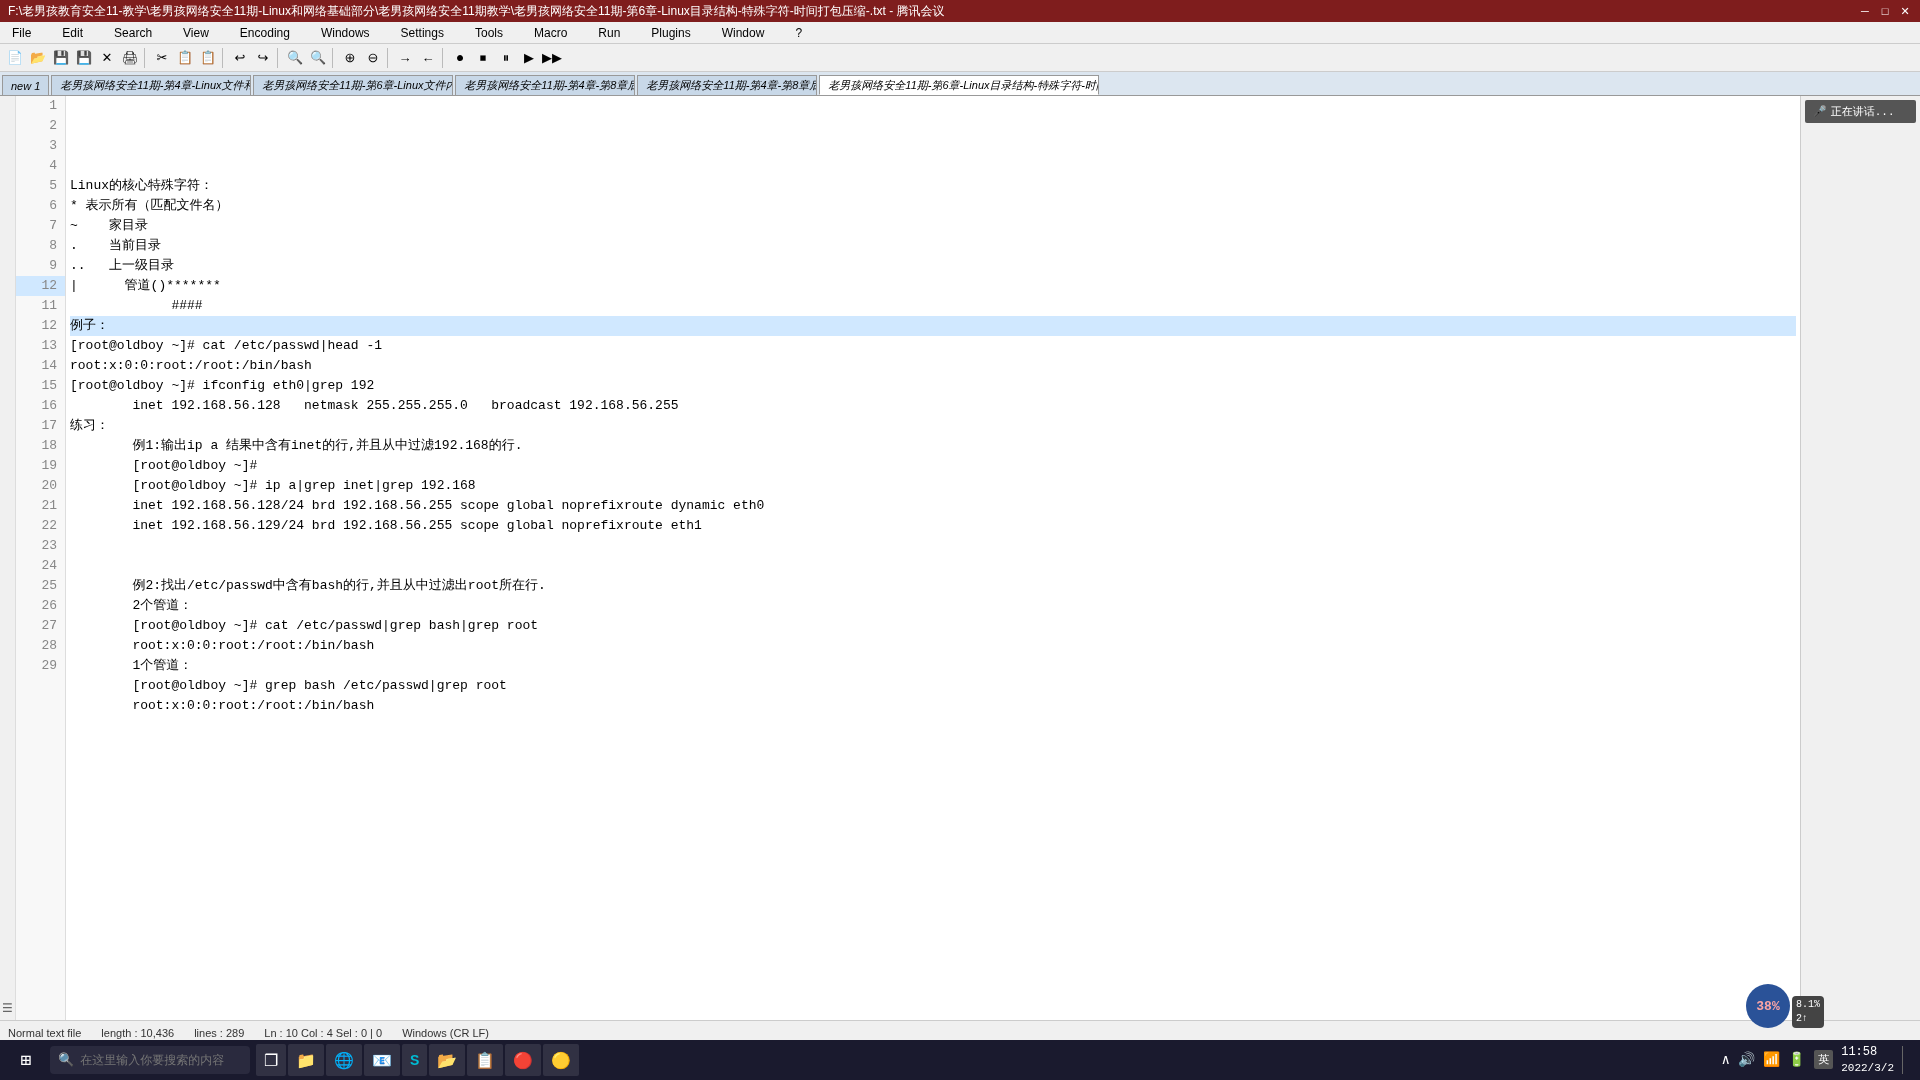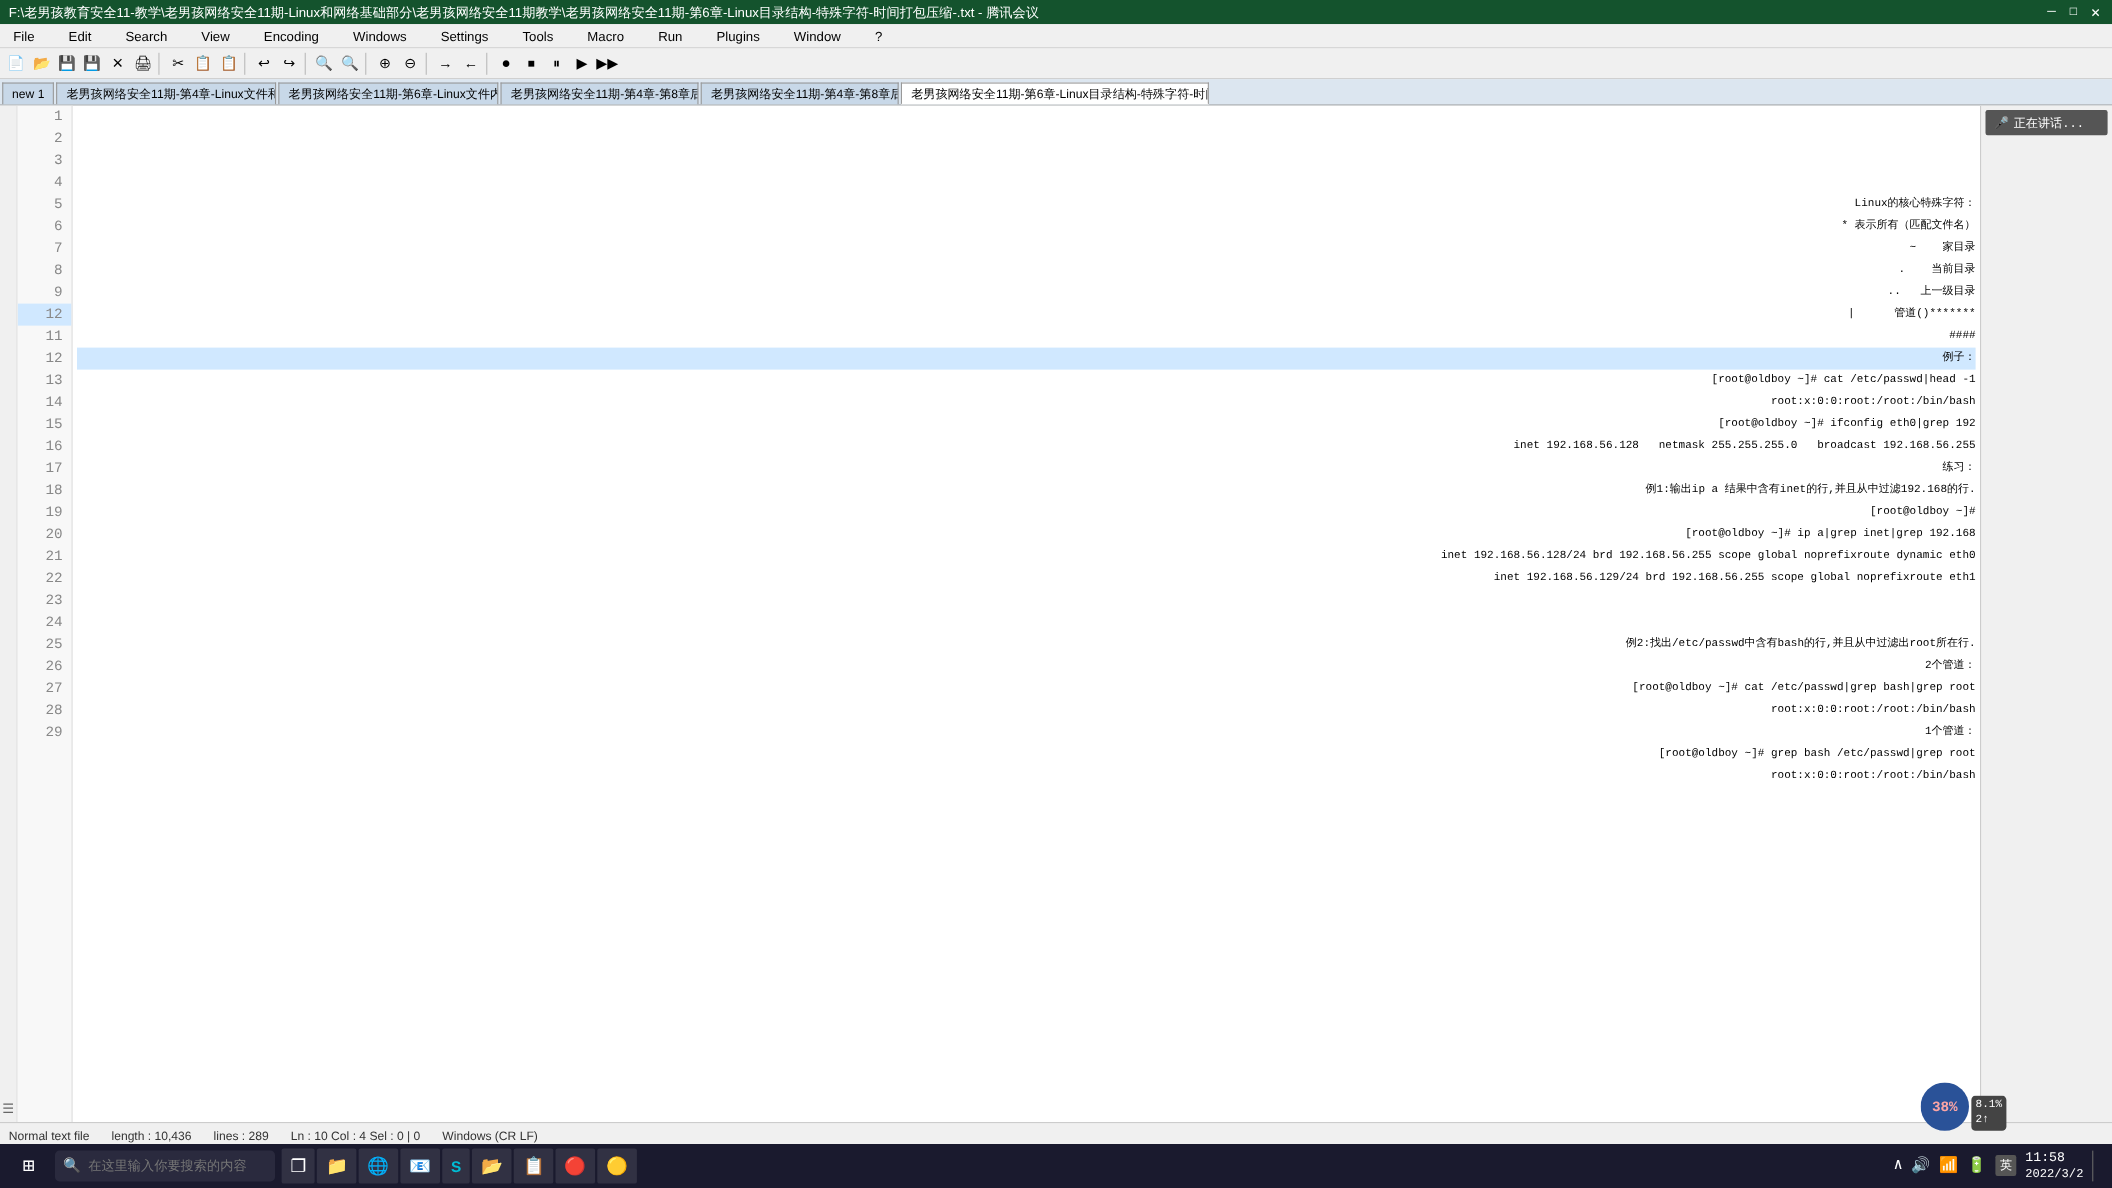--- a/index.html
+++ b/index.html
@@ -1,20 +1,20 @@
 <!DOCTYPE html>
 <html><head>
   <meta charset="utf-8">
   <style>
     * { margin: 0; padding: 0; box-sizing: border-box; }
     body { width: 1920px; height: 1080px; overflow: hidden; background: #f0f0f0; font-family: 'Consolas', 'Courier New', monospace; }
 
     
     #title-bar {
-      background: #14532d;
+      background: #7f1d1d;
       height: 22px;
       display: flex;
       align-items: center;
       justify-content: space-between;
       padding: 0 8px;
       color: white;
       font-size: 12px;
       font-family: 'Microsoft YaHei', sans-serif;
     }
     #title-bar .title-text { flex: 1; text-overflow: ellipsis; overflow: hidden; white-space: nowrap; }
@@ -75,20 +75,21 @@
       background: #c8d8e8;
       cursor: pointer;
       display: flex;
       align-items: center;
       white-space: nowrap;
       max-width: 220px;
       overflow: hidden;
       text-overflow: ellipsis;
       font-size: 11px;
       margin-right: 2px;
+      font-style: italic;
     }
     .tab.active {
       background: #ffffff;
       border-bottom: 1px solid white;
       z-index: 1;
     }
 
     
     #editor-area {
       display: flex;
@@ -116,26 +117,25 @@
       font-family: 'Consolas', 'Courier New', monospace;
       font-size: 13px;
     }
     .line-num.highlighted { background: #d0e8ff; }
 
     
     #editor-content {
       flex: 1;
       overflow: auto;
       padding: 0 4px;
-      font-size: 10px;
+      font-size: 13px;
       line-height: 20px;
       font-family: 'Consolas', 'Courier New', monospace;
       color: #000;
       white-space: pre;
-      text-align: right;
     }
     .code-line {
       height: 20px;
       line-height: 20px;
       white-space: pre;
       display: block;
     }
     .code-line.highlighted { background: #d0e8ff; }
 
     

